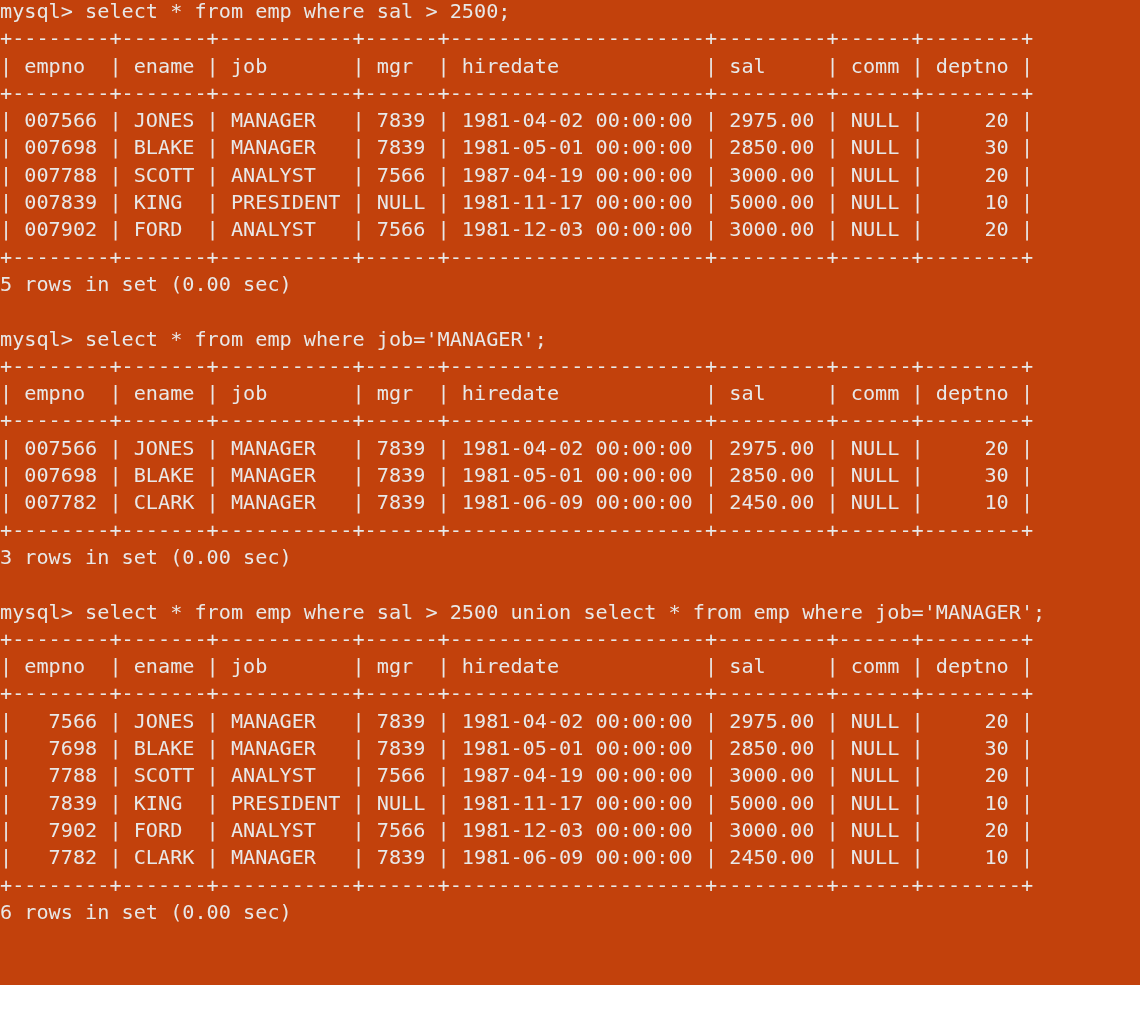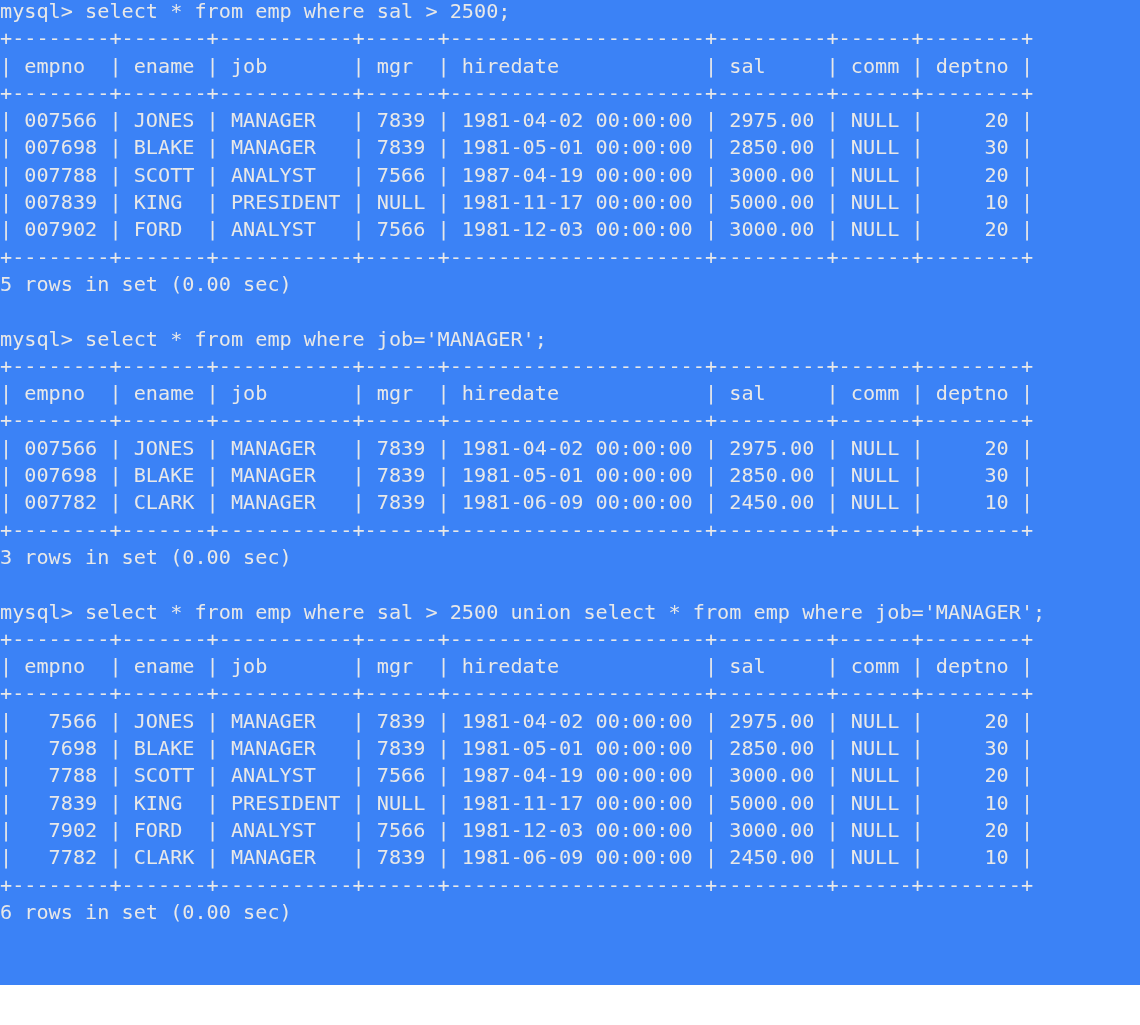--- a/index.html
+++ b/index.html
@@ -11,21 +11,21 @@
     width: 1140px;
     height: 1025px;
     font-family: "DejaVu Sans Mono", "Liberation Mono", monospace;
   }
   #terminal {
     position: absolute;
     left: 0;
     top: 0;
     width: 1140px;
     height: 985px;
-    background: #3b82f6;
+    background: #c2410c;
     overflow: hidden;
   }
   #screen {
     position: absolute;
     left: 0px;
     top: -2px;
     color: #e8e8e8;
     font-family: "DejaVu Sans Mono", "Liberation Mono", monospace;
     font-size: 20.2px;
     line-height: 27.3px;

